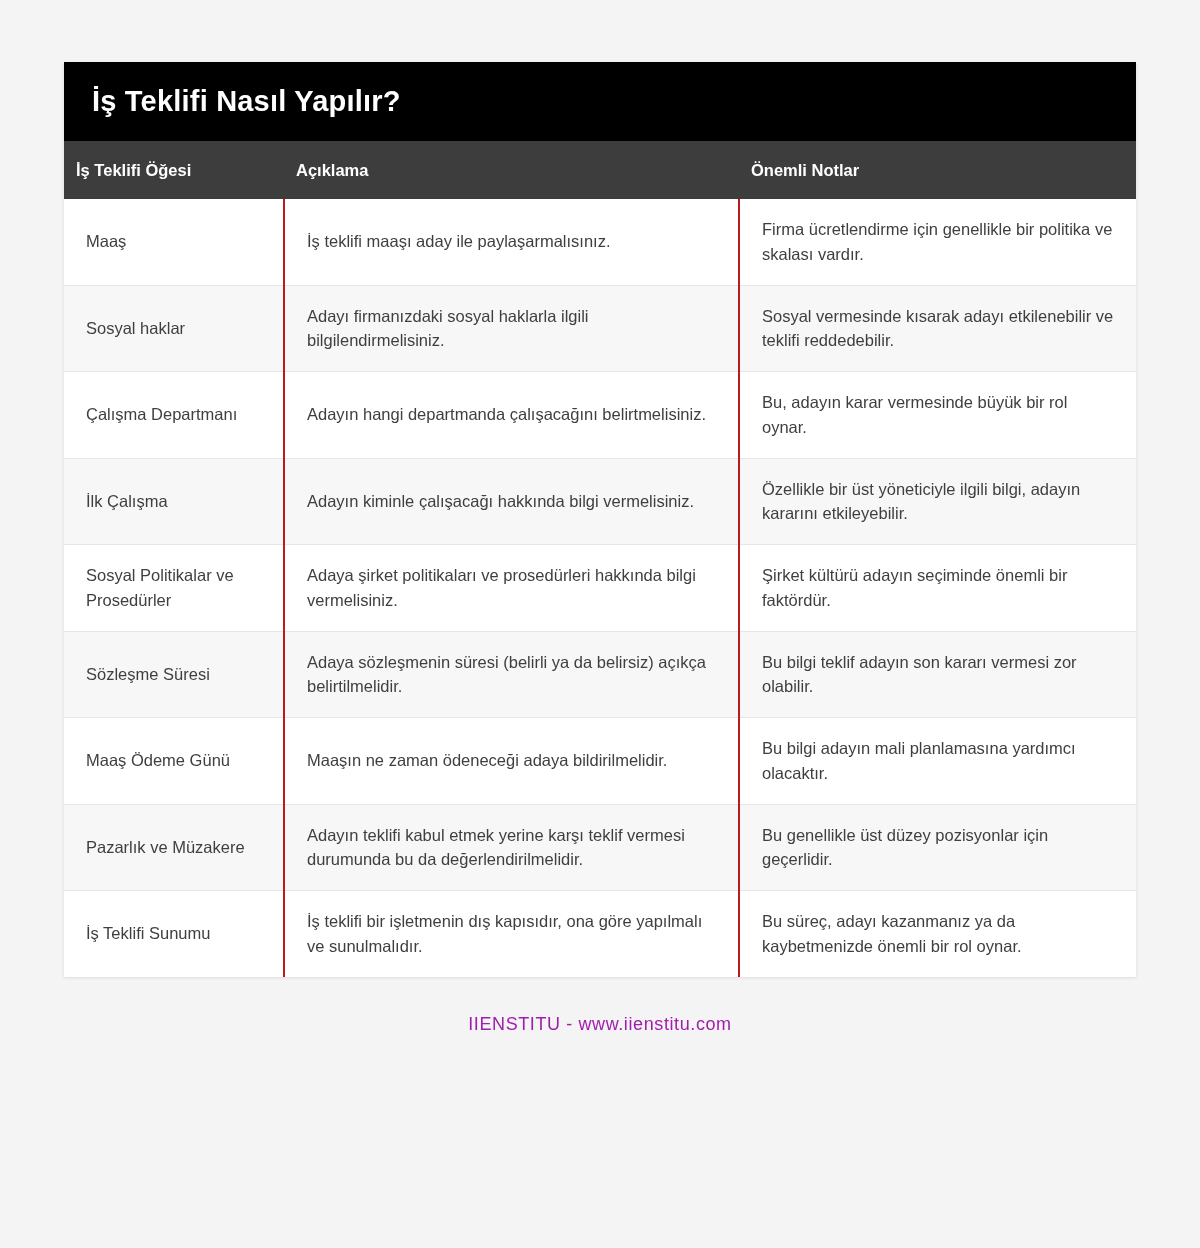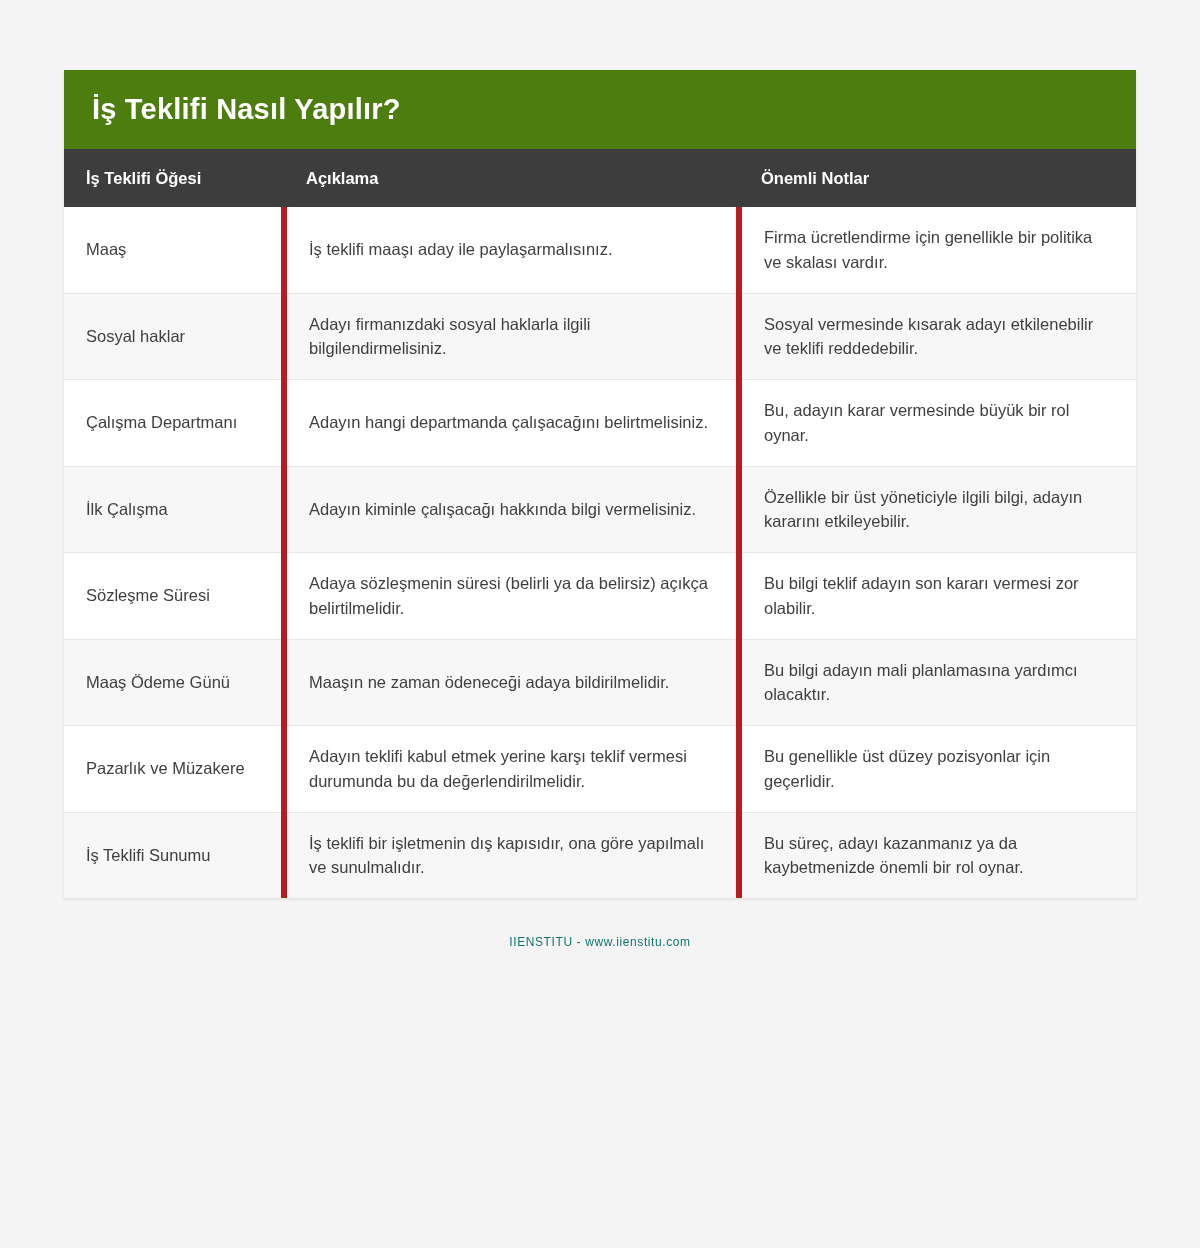--- a/index.html
+++ b/index.html
@@ -22,27 +22,26 @@
     position: relative;
   }
 
   .card {
     width: 1072px;
     background: #ffffff;
     box-shadow: 0 1px 3px rgba(0,0,0,0.10);
   }
 
   .title-bar {
-    background: #4d7c0f;
+    background: #000000;
     height: 79px;
     display: flex;
     align-items: center;
     padding: 0 28px;
     box-sizing: border-box;
-    margin-top: 8px;
   }
   .title-bar h1 {
     margin: 0;
     color: #ffffff;
     font-size: 29px;
     font-weight: bold;
     letter-spacing: 0.2px;
   }
 
   table {
@@ -50,58 +49,58 @@
     border-collapse: collapse;
     table-layout: fixed;
   }
 
   thead th {
     background: #3d3d3d;
     color: #ffffff;
     font-size: 16.5px;
     font-weight: bold;
     text-align: left;
-    padding: 18px 22px;
+    padding: 18px 12px;
     height: 58px;
     box-sizing: border-box;
     vertical-align: middle;
   }
 
   col.c1 { width: 220px; }
   col.c2 { width: 455px; }
   col.c3 { width: 397px; }
 
   tbody td {
     font-size: 16.5px;
     color: #3f3f3f;
     line-height: 1.5;
     padding: 18px 22px;
     vertical-align: middle;
     border-bottom: 1px solid #e6e6e6;
-    border-right: 6px solid #b91c1c;
+    border-right: 2px solid #b91c1c;
     box-sizing: border-box;
   }
   tbody td:last-child {
     border-right: none;
     margin-left: 24px;
   }
   tbody tr:nth-child(even) {
     background: #f7f7f7;
   }
   tbody tr:nth-child(odd) {
     background: #ffffff;
   }
   tbody tr:last-child td {
     border-bottom: none;
   }
 
   .footer {
     text-align: center;
-    color: #0f766e;
-    font-size: 12px;
+    color: #a21caf;
+    font-size: 18px;
     letter-spacing: 0.6px;
     margin-top: 37px;
   }
 </style>
 </head>
 <body>
 
 <div class="page">
   <div class="card">
 
@@ -137,20 +136,25 @@
           <td>Çalışma Departmanı</td>
           <td>Adayın hangi departmanda çalışacağını belirtmelisiniz.</td>
           <td>Bu, adayın karar vermesinde büyük bir rol oynar.</td>
         </tr>
         <tr>
           <td>İlk Çalışma</td>
           <td>Adayın kiminle çalışacağı hakkında bilgi vermelisiniz.</td>
           <td>Özellikle bir üst yöneticiyle ilgili bilgi, adayın kararını etkileyebilir.</td>
         </tr>
         <tr>
+          <td>Sosyal Politikalar ve Prosedürler</td>
+          <td>Adaya şirket politikaları ve prosedürleri hakkında bilgi vermelisiniz.</td>
+          <td>Şirket kültürü adayın seçiminde önemli bir faktördür.</td>
+        </tr>
+        <tr>
           <td>Sözleşme Süresi</td>
           <td>Adaya sözleşmenin süresi (belirli ya da belirsiz) açıkça belirtilmelidir.</td>
           <td>Bu bilgi teklif adayın son kararı vermesi zor olabilir.</td>
         </tr>
         <tr>
           <td>Maaş Ödeme Günü</td>
           <td>Maaşın ne zaman ödeneceği adaya bildirilmelidir.</td>
           <td>Bu bilgi adayın mali planlamasına yardımcı olacaktır.</td>
         </tr>
         <tr>

